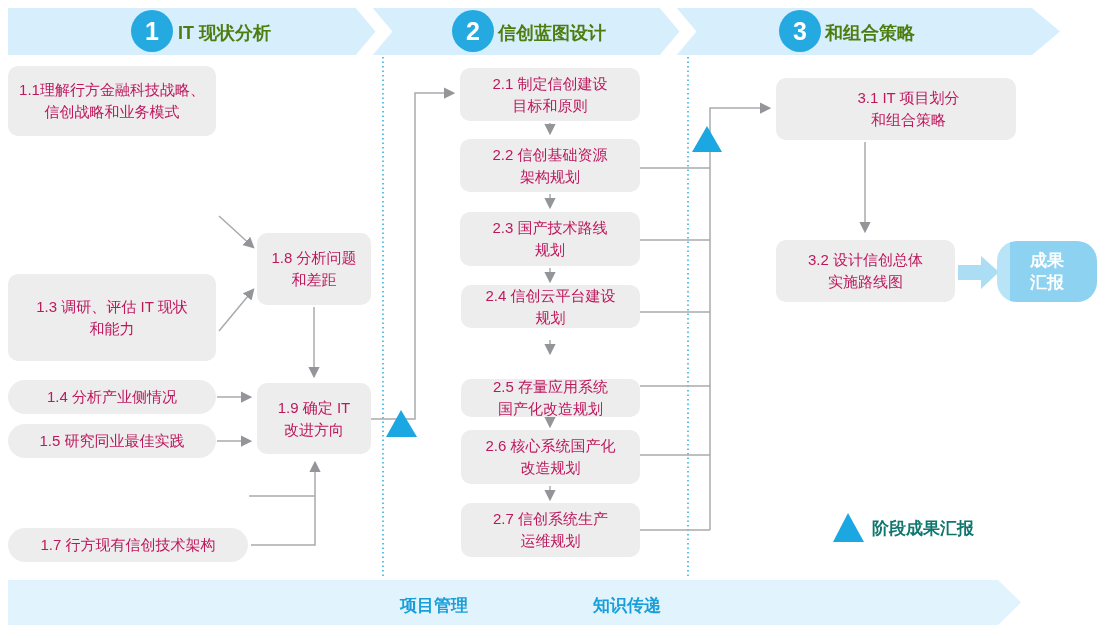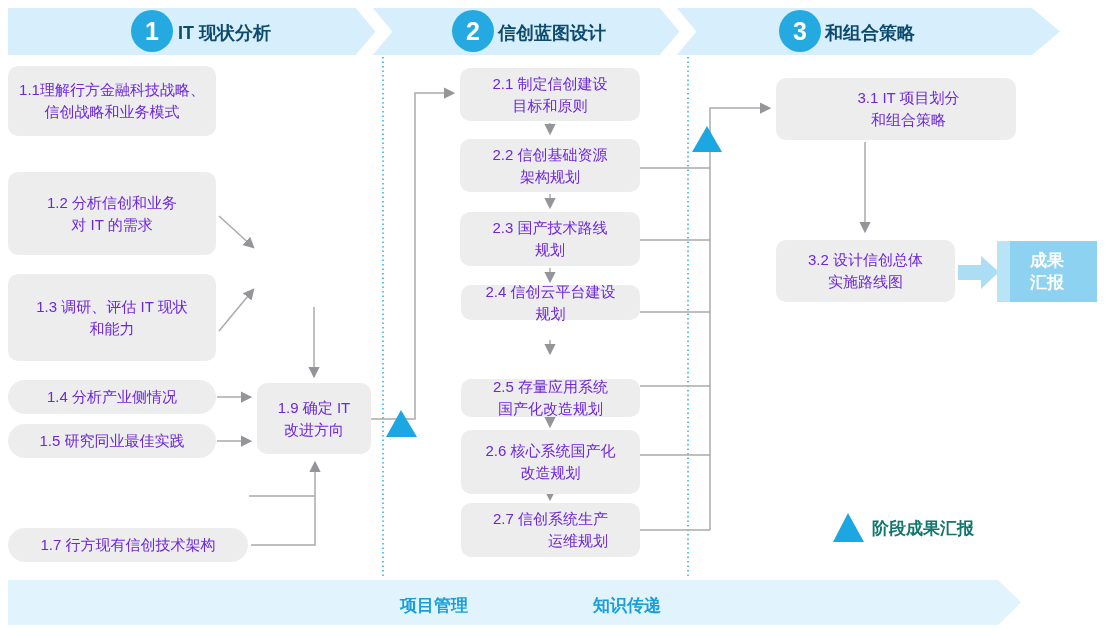--- a/index.html
+++ b/index.html
@@ -3,39 +3,39 @@
 <meta charset="utf-8">
 <style>
   html,body{margin:0;padding:0;background:#fff;}
   .canvas{
     position:relative;width:1115px;height:638px;overflow:hidden;background:#fff;
     font-family:"Liberation Sans","DejaVu Sans",sans-serif;
   }
   .layer{position:absolute;left:0;top:0;}
   .box{
     position:absolute;display:flex;align-items:center;justify-content:center;
-    background:#ededee;color:#6d28d9;border-radius:10px;
+    background:#ededee;color:#be185d;border-radius:10px;
     font-size:15px;line-height:22px;text-align:center;white-space:pre-line;
   }
   .pill{border-radius:18px;}
   .phase-circle{
     position:absolute;width:42px;height:42px;border-radius:50%;background:#24a9e1;
     color:#fff;font-weight:bold;font-size:25px;display:flex;align-items:center;justify-content:center;
   }
   .phase-title{
-    position:absolute;top:21px;color:#0c4a6e;font-weight:bold;font-size:18px;white-space:nowrap;
+    position:absolute;top:21px;color:#4d7c0f;font-weight:bold;font-size:18px;white-space:nowrap;
   }
   .footer-label{
     position:absolute;top:594px;color:#189fd9;font-weight:bold;font-size:17px;white-space:nowrap;
   }
   .legend-label{
     position:absolute;left:872px;top:517px;color:#0f766e;font-weight:bold;font-size:17px;white-space:nowrap;
   }
   .deliverable{
-    position:absolute;left:997px;top:241px;width:100px;height:61px;border-radius:0;
+    position:absolute;left:997px;top:241px;width:100px;height:61px;border-radius:20px;
     background:linear-gradient(90deg,#b9e4f7 0px,#b9e4f7 13px,#8dd2f0 13px);
     color:#fff;font-weight:bold;font-size:17px;line-height:22px;
     display:flex;align-items:center;justify-content:center;text-align:center;white-space:pre-line;
   }
 </style>
 </head>
 <body>
 
 <div class="canvas">
 
@@ -89,43 +89,43 @@
 
   <div class="phase-circle" style="left:131px;top:10px;">1</div>
   <div class="phase-title" style="left:178px;">IT 现状分析</div>
   <div class="phase-circle" style="left:452px;top:10px;">2</div>
   <div class="phase-title" style="left:498px;">信创蓝图设计</div>
   <div class="phase-circle" style="left:779px;top:10px;">3</div>
   <div class="phase-title" style="left:825px;">和组合策略</div>
 
   <div class="box" style="left:8px;top:66px;width:208px;height:70px;">1.1理解行方金融科技战略、
 信创战略和业务模式</div>
-  <div class="box" style="left:8px;top:172px;width:208px;height:83px;">1.2 分析信创和业务
-对 IT 的需求</div>
   <div class="box" style="left:8px;top:274px;width:208px;height:87px;">1.3 调研、评估 IT 现状
 和能力</div>
   <div class="box pill" style="left:8px;top:380px;width:208px;height:34px;">1.4 分析产业侧情况</div>
   <div class="box pill" style="left:8px;top:424px;width:208px;height:34px;">1.5 研究同业最佳实践</div>
   <div class="box pill" style="left:8px;top:528px;width:240px;height:34px;text-align:center;">1.7 行方现有信创技术架构</div>
+  <div class="box" style="left:257px;top:233px;width:114px;height:72px;">1.8 分析问题
+和差距</div>
   <div class="box" style="left:257px;top:383px;width:114px;height:71px;">1.9 确定 IT
 改进方向</div>
 
   <div class="box" style="left:460px;top:68px;width:180px;height:53px;">2.1 制定信创建设
 目标和原则</div>
   <div class="box" style="left:460px;top:139px;width:180px;height:53px;">2.2 信创基础资源
 架构规划</div>
   <div class="box" style="left:460px;top:212px;width:180px;height:54px;">2.3 国产技术路线
 规划</div>
-  <div class="box" style="left:461px;top:285px;width:179px;height:35px;">2.4 信创云平台建设
+  <div class="box" style="left:461px;top:285px;width:179px;height:43px;">2.4 信创云平台建设
 规划</div>
   <div class="box" style="left:461px;top:358px;width:179px;height:38px;margin-top:21px;">2.5 存量应用系统
 国产化改造规划</div>
-  <div class="box" style="left:461px;top:430px;width:179px;height:64px;">2.6 核心系统国产化
+  <div class="box" style="left:461px;top:430px;width:179px;height:54px;">2.6 核心系统国产化
 改造规划</div>
-  <div class="box" style="left:461px;top:503px;width:179px;height:54px;text-align:right;">2.7 信创系统生产
+  <div class="box" style="left:461px;top:503px;width:179px;height:54px;">2.7 信创系统生产
 运维规划</div>
 
   <div class="box" style="left:776px;top:78px;width:215px;height:62px;padding-left:25px;">3.1 IT 项目划分
 和组合策略</div>
   <div class="box" style="left:776px;top:240px;width:179px;height:62px;">3.2 设计信创总体
 实施路线图</div>
 
   <div class="deliverable">成果
 汇报</div>
 

